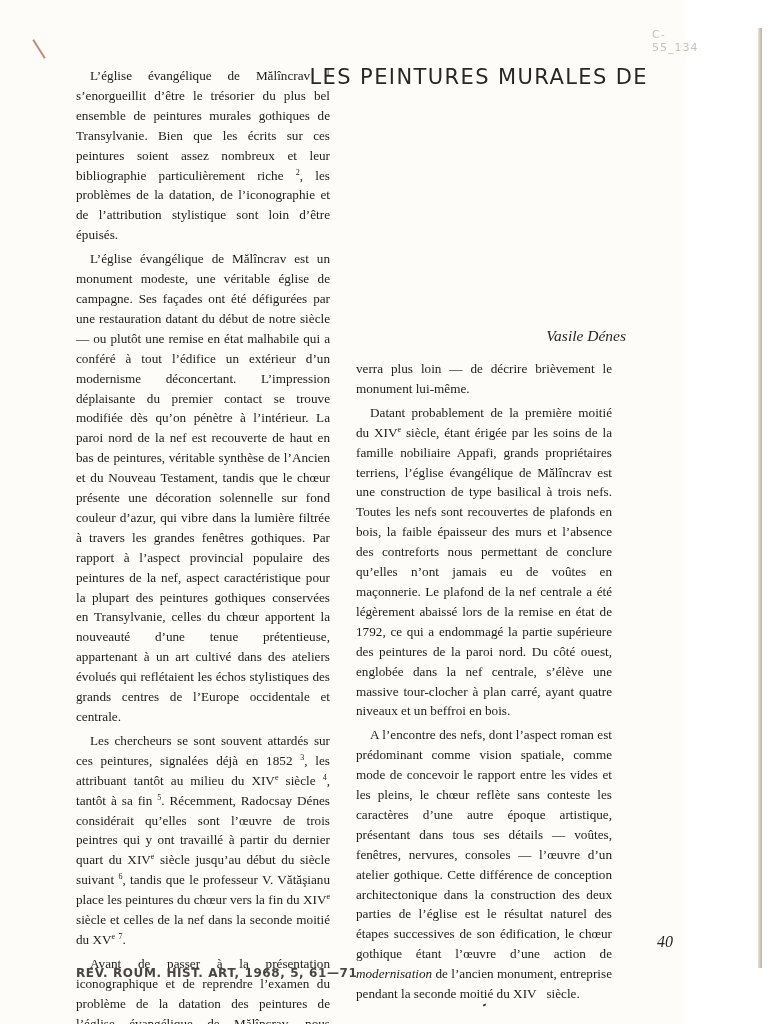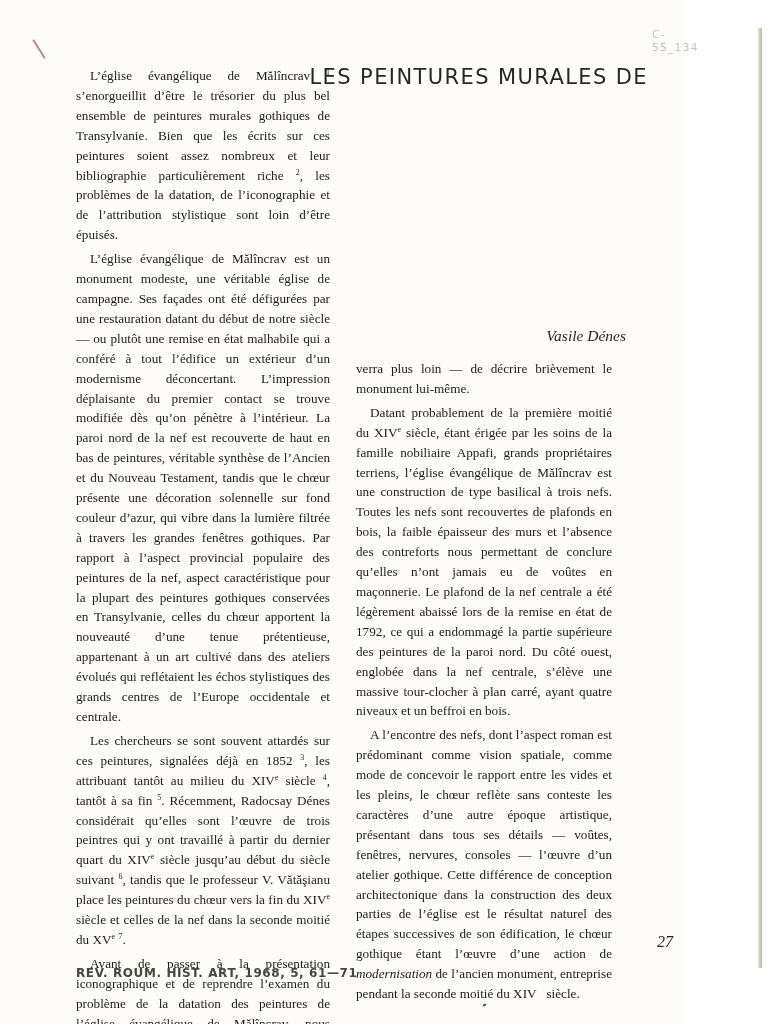--- a/index.html
+++ b/index.html
@@ -77,17 +77,17 @@
     <p>Avant de passer à la présentation iconographique et de reprendre l’examen du problème de la datation des peintures de l’église évangélique de Mălîncrav, nous considérons utile — pour des raisons qu’on</p>
   </div>
 
   <div class="col col-right">
     <p class="noindent">verra plus loin — de décrire brièvement le monument lui-même.</p>
     <p><span>Datant probablement de la première moitié du XIV</span><sup>e</sup><span> siècle, étant érigée par les soins de la famille nobiliaire Appafi, grands propriétaires terriens, l’église évangélique de Mălîncrav est une construction de type basilical à trois nefs. Toutes les nefs sont recouvertes de plafonds en bois, la faible épaisseur des murs et l’absence des contreforts nous permettant de conclure qu’elles n’ont jamais eu de voûtes en maçonnerie. Le plafond de la nef centrale a été légèrement abaissé lors de la remise en état de 1792, ce qui a endommagé la partie supérieure des peintures de la paroi nord. Du côté ouest, englobée dans la nef centrale, s’élève une massive tour-clocher à plan carré, ayant quatre niveaux et un beffroi en bois.</span></p>
     <p><span>A l’encontre des nefs, dont l’aspect roman est prédominant comme vision spatiale, comme mode de concevoir le rapport entre les vides et les pleins, le chœur reflète sans conteste les caractères d’une autre époque artistique, présentant dans tous ses détails — voûtes, fenêtres, nervures, consoles — l’œuvre d’un atelier gothique. Cette différence de conception architectonique dans la construction des deux parties de l’église est le résultat naturel des étapes successives de son édification, le chœur gothique étant l’œuvre d’une action de </span><em>modernisation</em><span> de l’ancien monument, entreprise pendant la seconde moitié du XIV</span>&nbsp;&nbsp;<span> siècle.</span></p>
   </div>
 
   <div class="footer-ref">REV. ROUM. HIST. ART, 1968, 5, 61—71</div>
-  <div class="page-number">27</div>
+  <div class="page-number">40</div>
   <div class="speck"></div>
 </div>
 <div class="page-edge"></div>
 <div class="outer-white"></div>
 
 </body></html>

